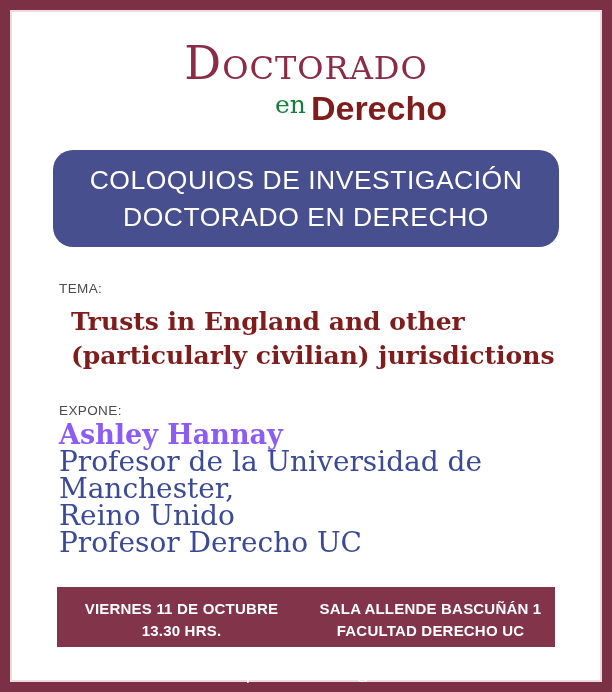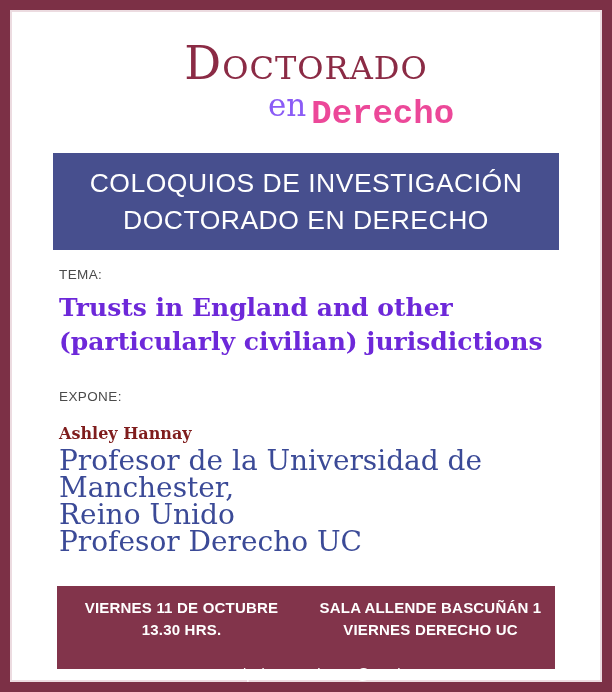--- a/index.html
+++ b/index.html
@@ -33,80 +33,81 @@
   }
   .logo-line2 {
     text-align: center;
     margin-left: 110px;
     margin-top: -4px;
     line-height: 42px;
     white-space: nowrap;
   }
   .logo-en {
     font-family: "DejaVu Serif", serif;
-    font-size: 31px;
-    color: #8b5cf6;
+    font-size: 25px;
+    color: #15803d;
     vertical-align: 7px;
   }
   .logo-derecho {
-    font-family: Liberation Mono, monospace;
+    font-family: Liberation Sans, sans-serif;
     font-weight: bold;
     font-size: 34px;
-    color: #ec4899;
+    color: #7f1d1d;
     margin-left: 5px;
   }
 
   
   .banner-blue {
     width: 506px; height: 97px;
     margin: 14px auto 0 41px;
     background: #474f8e;
     color: #ffffff;
     display: flex; flex-direction: column;
     justify-content: center; align-items: center;
     text-align: center;
     font-size: 26.5px;
     line-height: 37px;
     letter-spacing: 0.5px;
+    border-radius: 20px;
   }
 
   
-  .content { padding: 17px 40px 0 47px; }
+  .content { padding: 34px 40px 0 47px; }
   .label {
     font-size: 13.5px;
     color: #4b4b4b;
     letter-spacing: 0.4px;
   }
   .topic-title {
     font-family: "DejaVu Serif", serif;
     font-weight: bold;
     font-size: 25px;
     line-height: 34px;
-    color: #6d28d9;
-    margin: 9px 0 30px 0;
+    color: #7f1d1d;
+    margin: 9px 0 30px 12px;
   }
   .person-name {
     font-family: "DejaVu Serif", serif;
     font-weight: bold;
-    font-size: 16px;
+    font-size: 27px;
     line-height: 27px;
-    color: #7f1d1d;
-    margin-top: 16px;
+    color: #8b5cf6;
+    margin-top: 3px;
   }
   .person-role {
     font-family: "DejaVu Serif", serif;
     font-size: 28px;
     line-height: 27px;
     color: #3b4a97;
   }
   .label-spaced { margin-top: 2px; }
 
   
   .banner-maroon {
-    width: 498px; height: 83px;
+    width: 498px; height: 60px;
     margin: 31px auto 0 45px;
     background: #82344b;
     color: #ffffff;
     padding-top: 11px;
   }
   .banner-cols { display: flex; }
   .banner-col {
     flex: 1;
     text-align: center;
     font-weight: bold;
@@ -154,20 +155,20 @@
     </section>
 
     <footer class="banner-maroon">
       <div class="banner-cols">
         <div class="banner-col">
           <div>VIERNES 11 DE OCTUBRE</div>
           <div>13.30 HRS.</div>
         </div>
         <div class="banner-col">
           <div>SALA ALLENDE BASCUÑÁN 1</div>
-          <div>VIERNES DERECHO UC</div>
+          <div>FACULTAD DERECHO UC</div>
         </div>
       </div>
       <div class="banner-inscription">Inscripciones: ariverac@uc.cl</div>
     </footer>
 
   </div>
 </div>
 
 </body></html>

